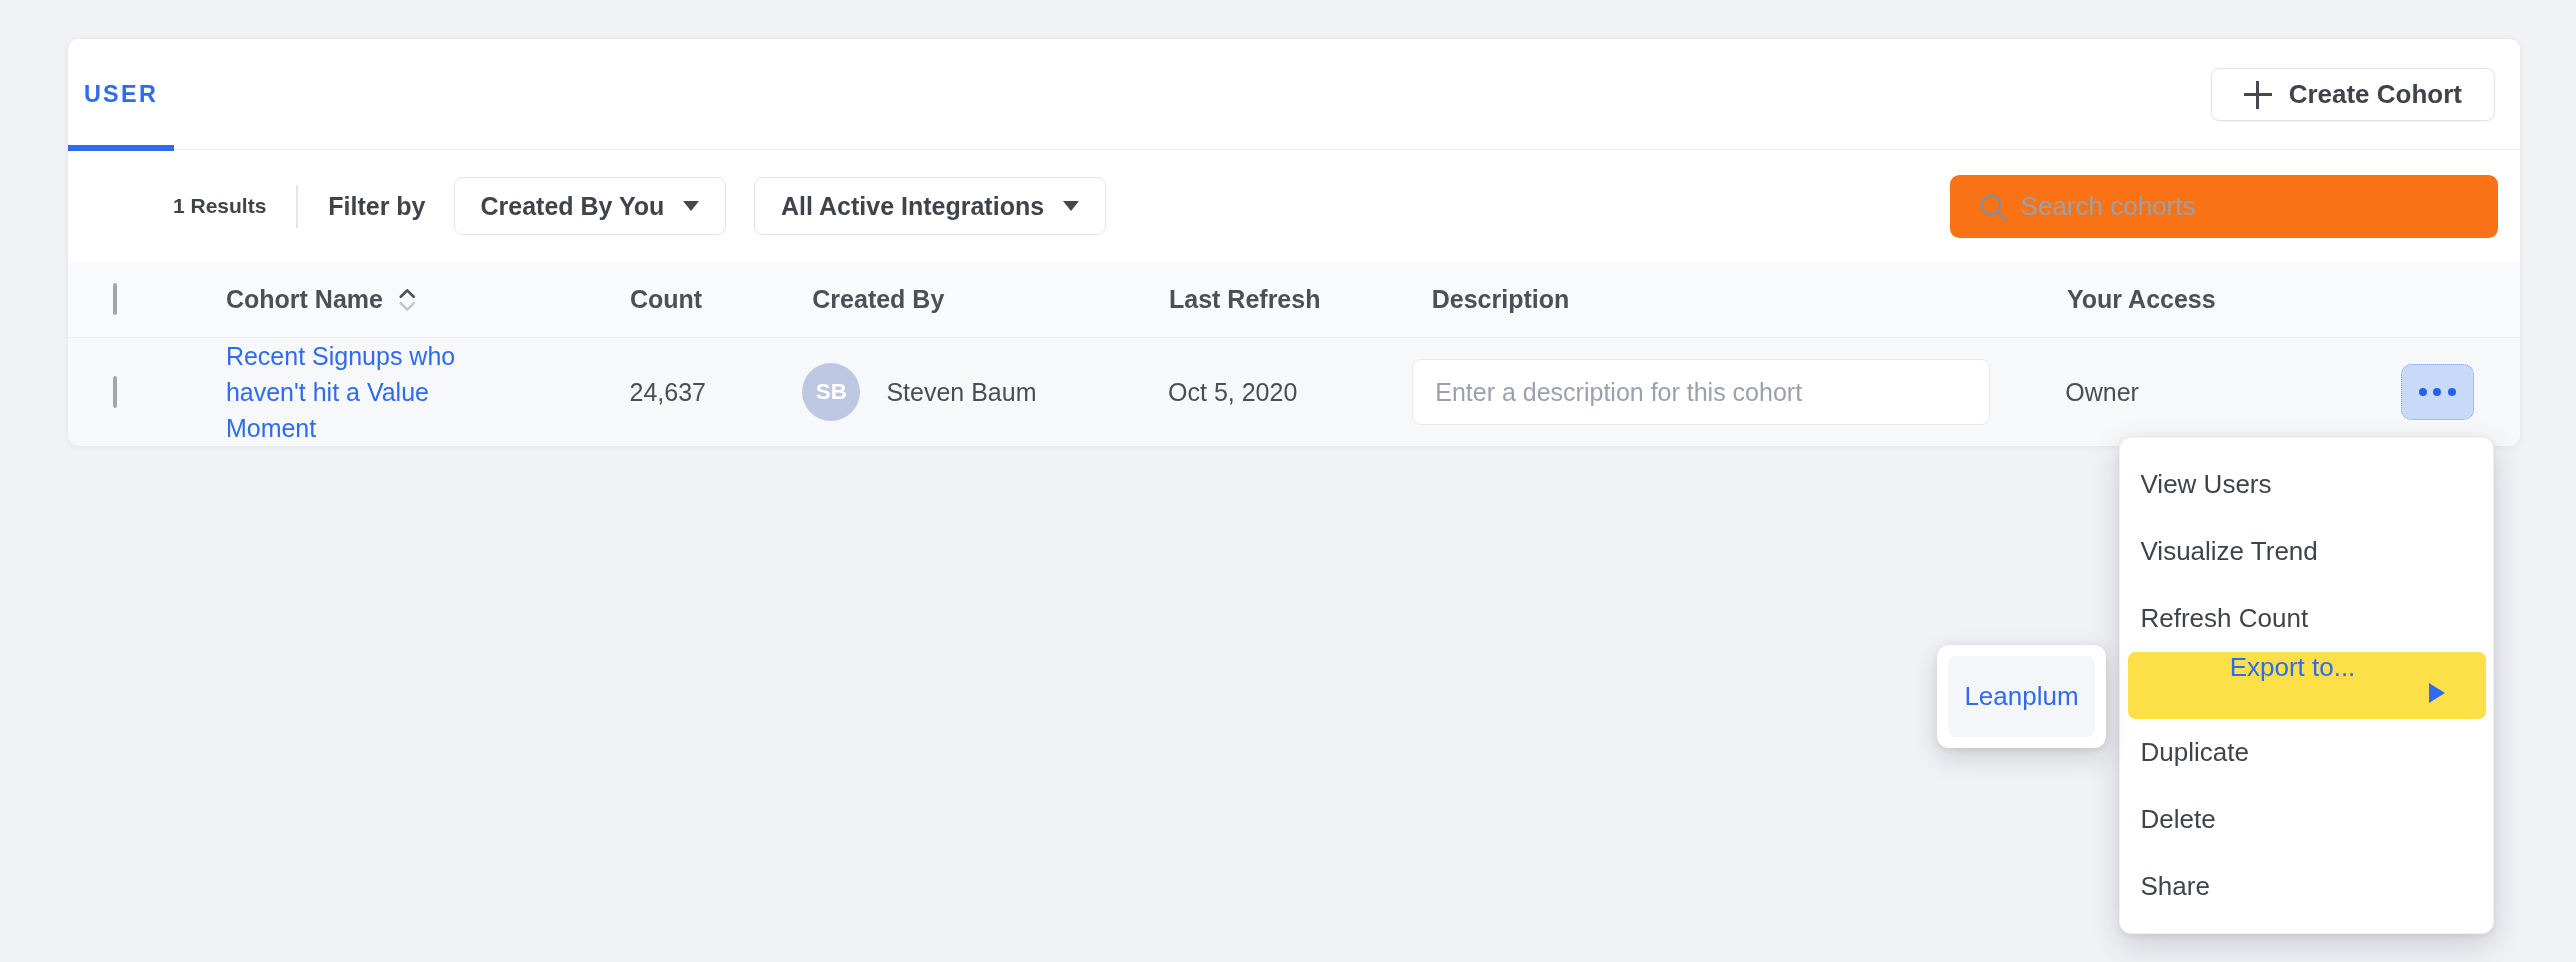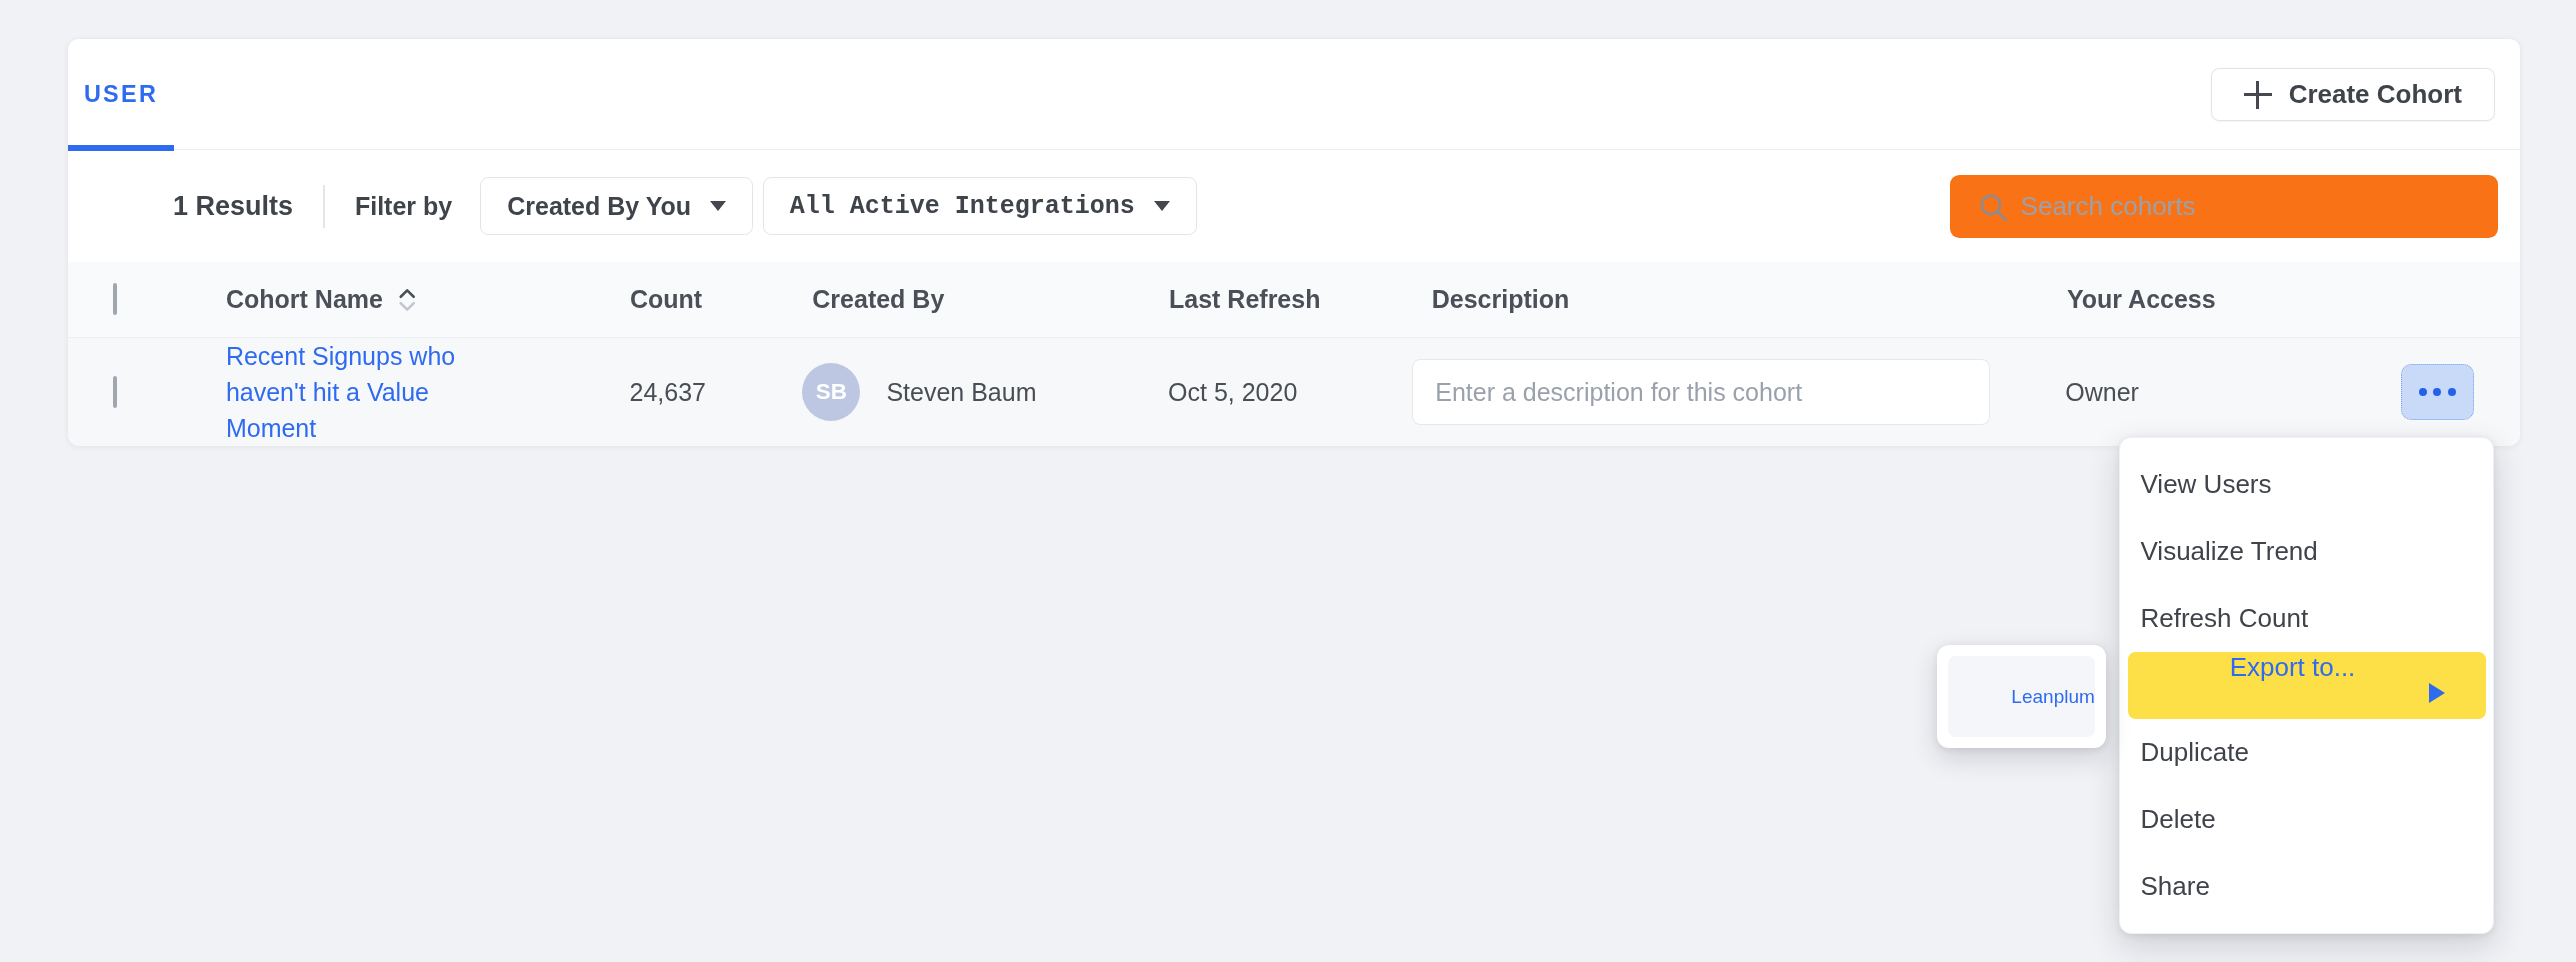--- a/index.html
+++ b/index.html
@@ -48,30 +48,30 @@
   .plus-icon::before, .plus-icon::after {
     content:""; position:absolute; background:#45494f;
   }
   .plus-icon::before { left:12px; top:0; width:3.7px; height:28px; }
   .plus-icon::after  { left:0; top:12px; width:28px; height:3.7px; }
 
   
   .filter-bar {
     height:112px; display:flex; align-items:center; padding:0 22.4px 0 105px;
   }
-  .results-label { font-size:27px; font-weight:700; color:#3f434a; }
+  .results-label { font-size:21px; font-weight:700; color:#3f434a; }
   .v-divider { width:1.9px; height:43px; background:#e3e5e9; margin:0 30px; }
   .filterby-label { font-size:25px; font-weight:700; color:#3f434a; }
   .dropdown-btn {
     height:58px; display:flex; align-items:center; gap:18.7px; padding:0 26px;
     background:#fff; border:1.9px solid #e2e4e8; border-radius:8.4px;
     font-size:25px; font-weight:700; color:#3f434a; cursor:pointer;
   }
   .dropdown-btn.first { margin-left:28px; }
-  .dropdown-btn + .dropdown-btn { margin-left:10px;font-family:Liberation Mono, monospace; }
+  .dropdown-btn + .dropdown-btn { margin-left:28px; }
   .caret-down {
     width:0; height:0;
     border-left:8.4px solid transparent; border-right:8.4px solid transparent;
     border-top:10.3px solid #44474d;
   }
   .search-box {
     margin-left:auto; position:relative; width:548px; height:63px;
     background:#f97316; border-radius:9.3px;
   }
   .search-box svg { position:absolute; left:26px; top:15px; }
@@ -159,22 +159,22 @@
 
   
   .submenu {
     position:absolute; left:1937px; top:645px; width:169px; height:103px;
     background:#fff; border-radius:12px; padding:11.2px;
     box-shadow:0 9.3px 26px rgba(25,30,40,.16), 0 1.9px 7.5px rgba(25,30,40,.08);
     z-index:21;
   }
   .submenu-item {
     width:100%; height:100%; background:#f5f6f9; border-radius:7.5px;
-    display:flex; align-items:center; justify-content:flex-end;
-    font-size:19px; color:#2e6bf0; cursor:pointer;
+    display:flex; align-items:center; justify-content:center;
+    font-size:26px; color:#2e6bf0; cursor:pointer;
   }
 </style>
 </head>
 <body>
 
 <div class="stage">
 
   <div class="card">
 
     <div class="tab-strip">

